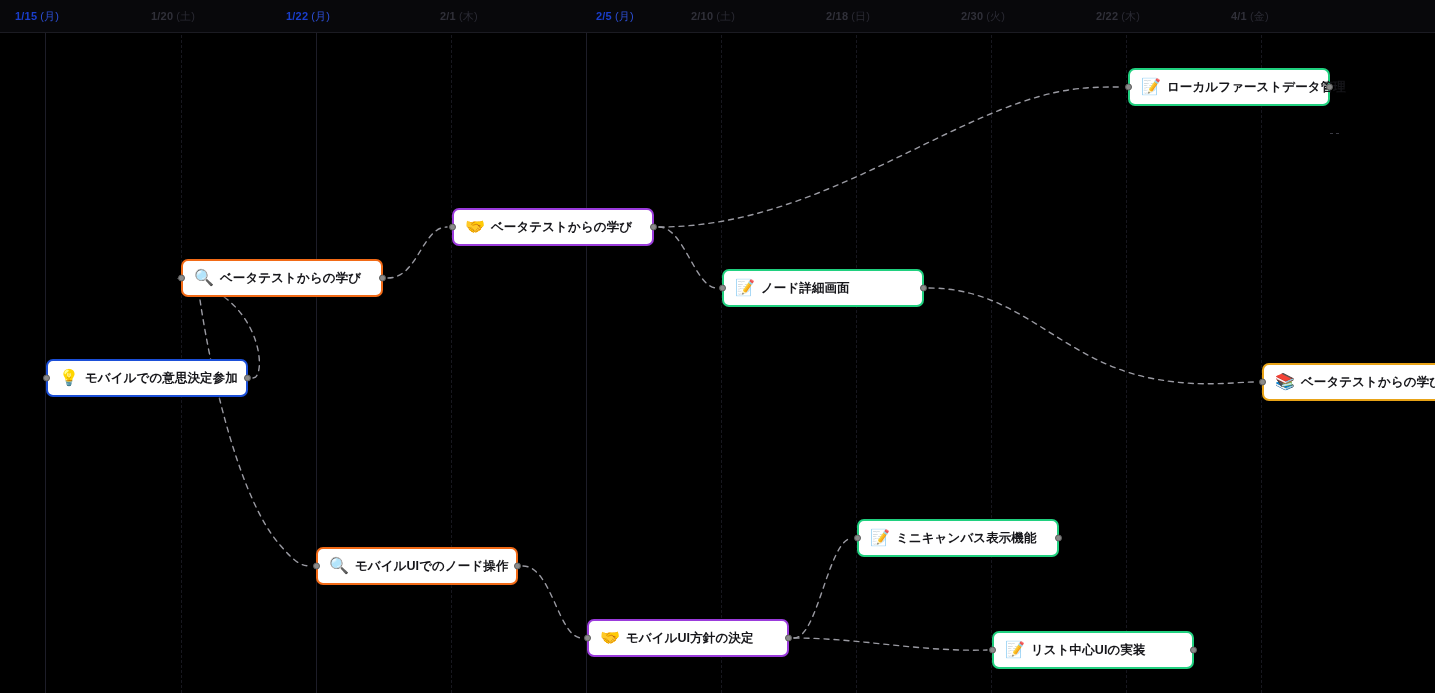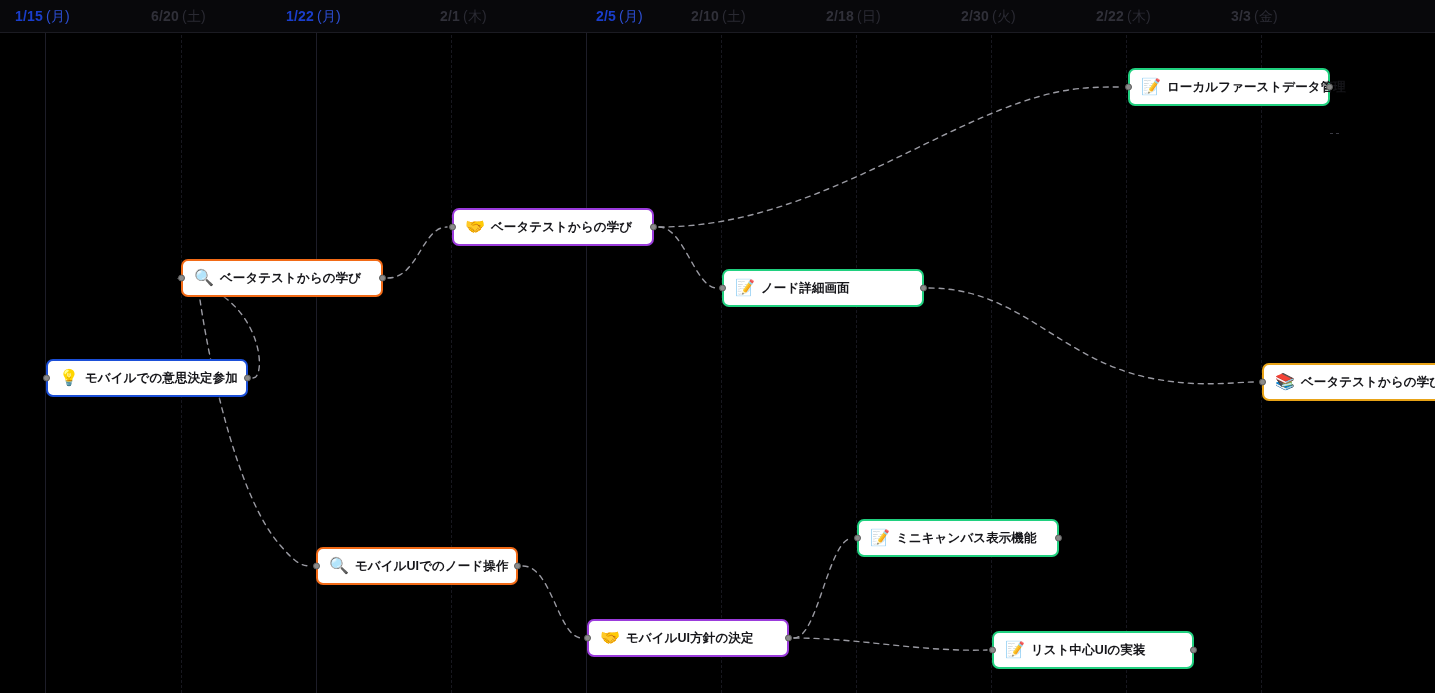--- a/index.html
+++ b/index.html
@@ -26,21 +26,21 @@
     left: 0; top: 0;
     width: 1435px; height: 33px;
     background: #08080b;
     border-bottom: 1px solid #1b1b22;
     z-index: 30;
   }
   .tick-label {
     position: absolute;
     top: 8px;
     white-space: nowrap;
-    font-size: 14px;
+    font-size: 11px;
     line-height: 16px;
     letter-spacing: 0.2px;
   }
   .tick-label .d { font-weight: 700; }
   .tick-label .w { font-weight: 400; margin-left: 3px; }
   .tick-label.major .d { color: #1a3ecb; }
   .tick-label.major .w { color: #2d4fd4; }
   .tick-label.minor .d { color: #303039; }
   .tick-label.minor .w { color: #2a2a33; }
 
@@ -209,24 +209,24 @@
       <div class="node b-purple" style="left: 587px; top: 619px; width: 202px;">
         <span class="emoji">🤝</span>
         <span class="label">モバイルUI方針の決定</span>
         <span class="port left"></span>
         <span class="port right"></span>
       </div>
     </div>
 
   <div id="timeline-header">
       <div class="tick-label major" style="left: 15px;"><span class="d">1/15</span><span class="w">(月)</span></div>
-      <div class="tick-label minor" style="left: 151px;"><span class="d">6/20</span><span class="w">(土)</span></div>
+      <div class="tick-label minor" style="left: 151px;"><span class="d">1/20</span><span class="w">(土)</span></div>
       <div class="tick-label major" style="left: 286px;"><span class="d">1/22</span><span class="w">(月)</span></div>
       <div class="tick-label minor" style="left: 440px;"><span class="d">2/1</span><span class="w">(木)</span></div>
       <div class="tick-label major" style="left: 580px; margin-left: 16px;"><span class="d">2/5</span><span class="w">(月)</span></div>
       <div class="tick-label minor" style="left: 691px;"><span class="d">2/10</span><span class="w">(土)</span></div>
       <div class="tick-label minor" style="left: 826px;"><span class="d">2/18</span><span class="w">(日)</span></div>
       <div class="tick-label minor" style="left: 961px;"><span class="d">2/30</span><span class="w">(火)</span></div>
       <div class="tick-label minor" style="left: 1096px;"><span class="d">2/22</span><span class="w">(木)</span></div>
-      <div class="tick-label minor" style="left: 1231px;"><span class="d">3/3</span><span class="w">(金)</span></div>
+      <div class="tick-label minor" style="left: 1231px;"><span class="d">4/1</span><span class="w">(金)</span></div>
     </div>
 
 </div>
 
 </body></html>

